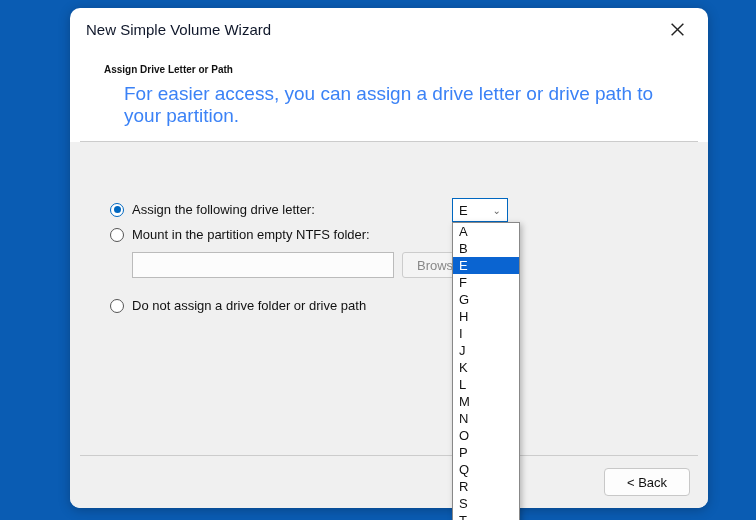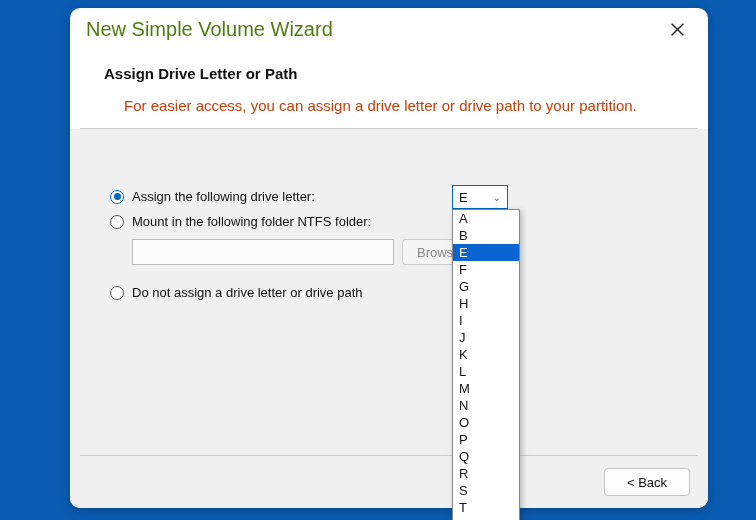--- a/index.html
+++ b/index.html
@@ -27,48 +27,48 @@
       display: flex;
       flex-direction: column;
     }
     .titlebar {
       display: flex;
       align-items: center;
       justify-content: space-between;
       padding: 10px 20px 8px 16px;
     }
     .title {
-      font-size: 20px;
-      color: #4d7c0f;
+      font-size: 15px;
+      color: #0f172a;
     }
     .close-btn {
       width: 22px;
       height: 22px;
       display: flex;
       align-items: center;
       justify-content: center;
       cursor: pointer;
       color: #222;
     }
     .close-btn svg {
       width: 13px;
       height: 13px;
     }
     .header {
       padding: 16px 34px 14px 34px;
     }
     .heading {
-      font-size: 15px;
+      font-size: 10px;
       font-weight: 600;
       color: #111;
-      margin-bottom: 15px;
+      margin-bottom: 8px;
     }
     .subheading {
-      font-size: 15px;
-      color: #c2410c;
+      font-size: 19px;
+      color: #3b82f6;
       padding-left: 20px;
     }
     .divider {
       border: none;
       border-top: 1px solid #ccc;
       margin: 0 10px;
     }
     .content {
       flex: 1;
       background: #f0f0f0;
@@ -229,31 +229,31 @@
 
   <div class="content">
 
     <div class="option-row">
       <div class="radio selected"></div>
       <div class="option-label">Assign the following drive letter:</div>
     </div>
 
     <div class="option-row">
       <div class="radio"></div>
-      <div class="option-label">Mount in the following folder NTFS folder:</div>
+      <div class="option-label">Mount in the partition empty NTFS folder:</div>
     </div>
 
     <div class="folder-row">
       <input class="folder-input" disabled="" style="">
       <button class="browse-btn" disabled="">Browse...</button>
     </div>
 
     <div class="option-row">
       <div class="radio"></div>
-      <div class="option-label">Do not assign a drive letter or drive path</div>
+      <div class="option-label">Do not assign a drive folder or drive path</div>
     </div>
 
     <div class="select-wrap">
       <div class="selectbox">
         <span>E</span>
         <span class="chev">⌄</span>
       </div>
     </div>
 
     <div class="dropdown" id="dropdown">

